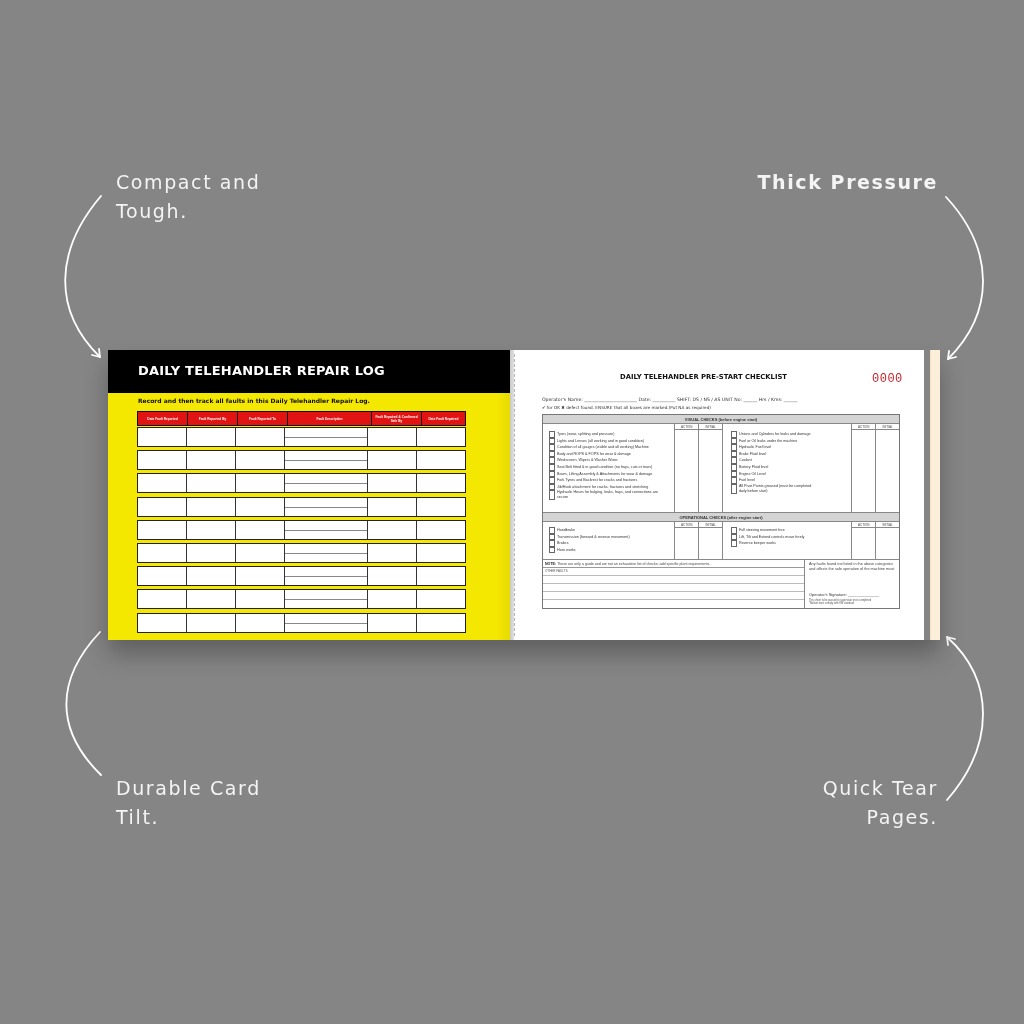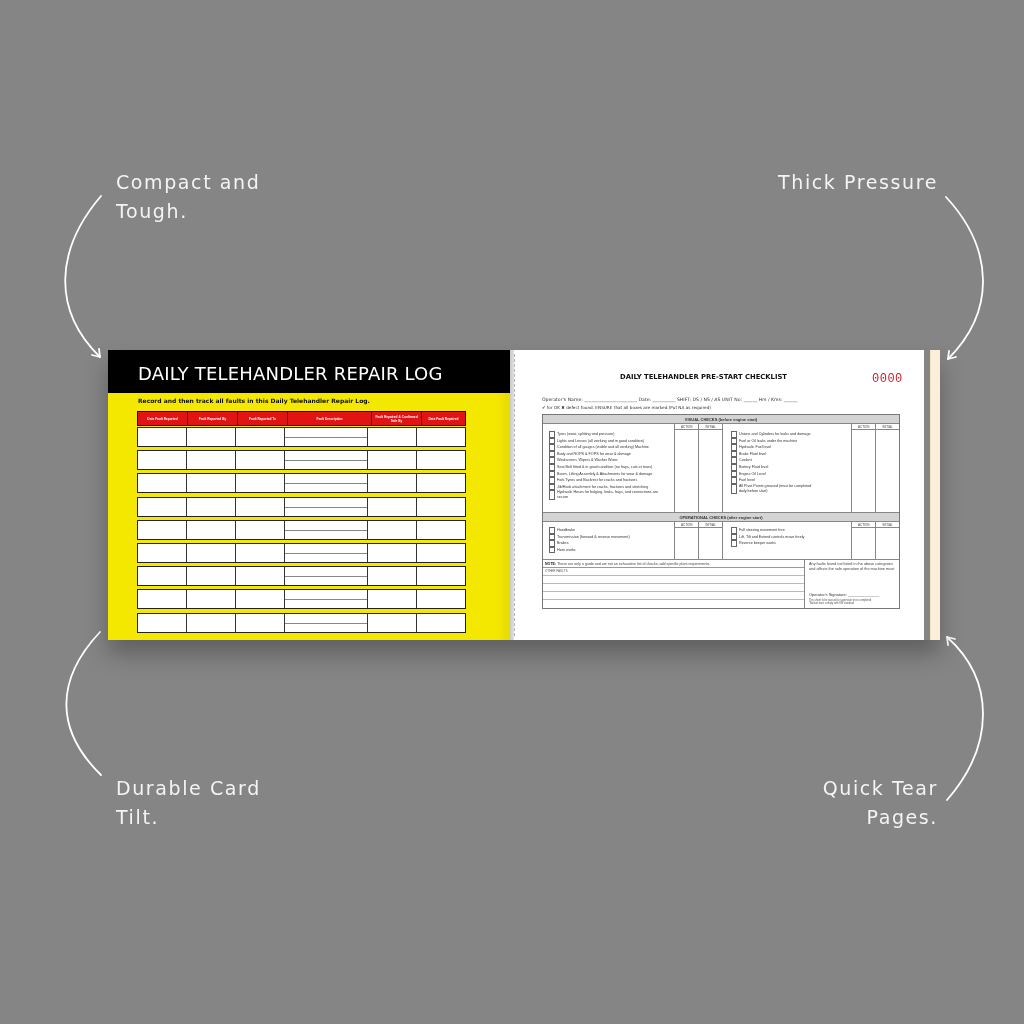--- a/index.html
+++ b/index.html
@@ -3,31 +3,31 @@
 <meta charset="utf-8">
 <style>
   * { box-sizing: border-box; margin: 0; padding: 0; }
   html, body { width: 1024px; height: 1024px; overflow: hidden; }
   body { background: #858585; position: relative; font-family: "Liberation Sans", "DejaVu Sans", sans-serif; }
 
   .callout { position: absolute; color: #f4f4f4; font-family: "DejaVu Sans", sans-serif; font-size: 19px; line-height: 29px; letter-spacing: 1.6px; font-weight: 400; }
   .callout.right { text-align: right; }
   .callout span { display: block; }
   #c-tl { left: 116px; top: 168px; }
-  #c-tr { right: 86px; top: 168px; }
+  #c-tr { right: 86px; top: 168px; font-weight: bold; }
   #c-bl { left: 116px; top: 774px; }
   #c-br { right: 86px; top: 774px; }
 
   svg.arrows { position: absolute; left: 0; top: 0; width: 1024px; height: 1024px; pointer-events: none; }
 
   
   .book { position: absolute; left: 108px; top: 350px; width: 832px; height: 290px; box-shadow: 0 14px 22px rgba(0,0,0,0.28); }
   .left-page { position: absolute; left: 0; top: 0; width: 402px; height: 290px; background: #f5e800; }
   .left-page .hdr { position: absolute; left: 0; top: 0; width: 402px; height: 43px; background: #000; }
-  .left-page .hdr h1 { position: absolute; left: 30px; top: 13px; font-size: 18px; font-weight: 400; color: #fff; letter-spacing: 0.2px; font-family: "DejaVu Sans", sans-serif; }
+  .left-page .hdr h1 { position: absolute; left: 30px; top: 13px; font-size: 13px; font-weight: 700; color: #fff; letter-spacing: 0.2px; font-family: "DejaVu Sans", sans-serif; }
   .left-page .sub { position: absolute; left: 30px; top: 47px; font-size: 6px; font-weight: 700; color: #111; font-family: "DejaVu Sans", sans-serif; }
   .left-page .fade { position: absolute; right: 0; top: 43px; width: 14px; height: 247px; background: linear-gradient(to right, rgba(0,0,0,0), rgba(0,0,0,0.06)); }
 
   .log-head { position: absolute; left: 29px; top: 61px; width: 329px; height: 15px; display: flex; background: #111; padding: 1px; gap: 1px; }
   .log-head div { background: #e11313; color: #fff; font-size: 3.2px; font-weight: 700; text-align: center; display: flex; align-items: center; justify-content: center; line-height: 4px; padding: 0 2px; }
   .log-rows { position: absolute; left: 29px; top: 77px; width: 329px; }
   .log-row { height: 20px; margin-bottom: 3.2px; display: flex; border: 1.5px solid #222; background: #fff; }
   .log-row .cell { border-right: 1.2px solid #333; height: 100%; }
   .log-row .cell:last-child { border-right: none; }
   .log-row .cell.desc { position: relative; }

